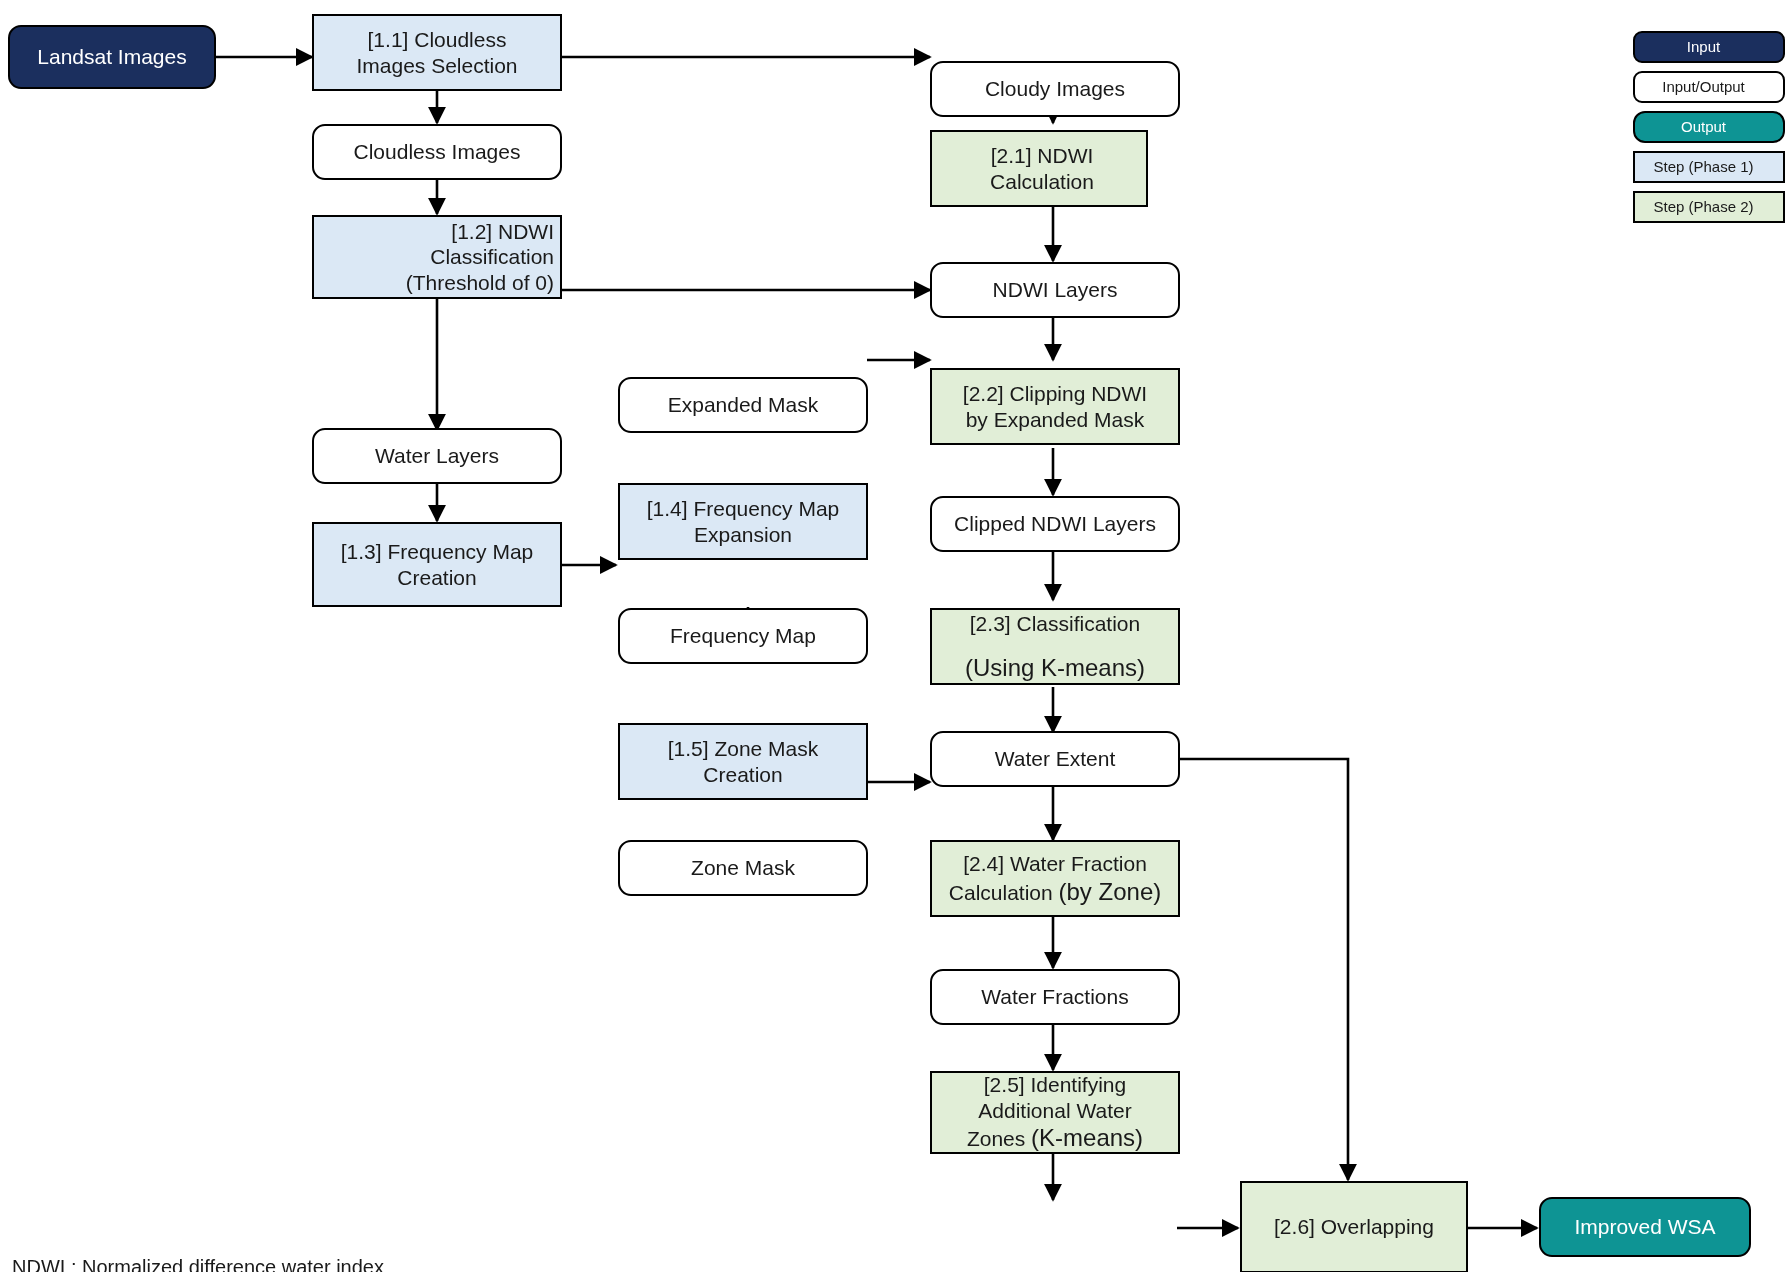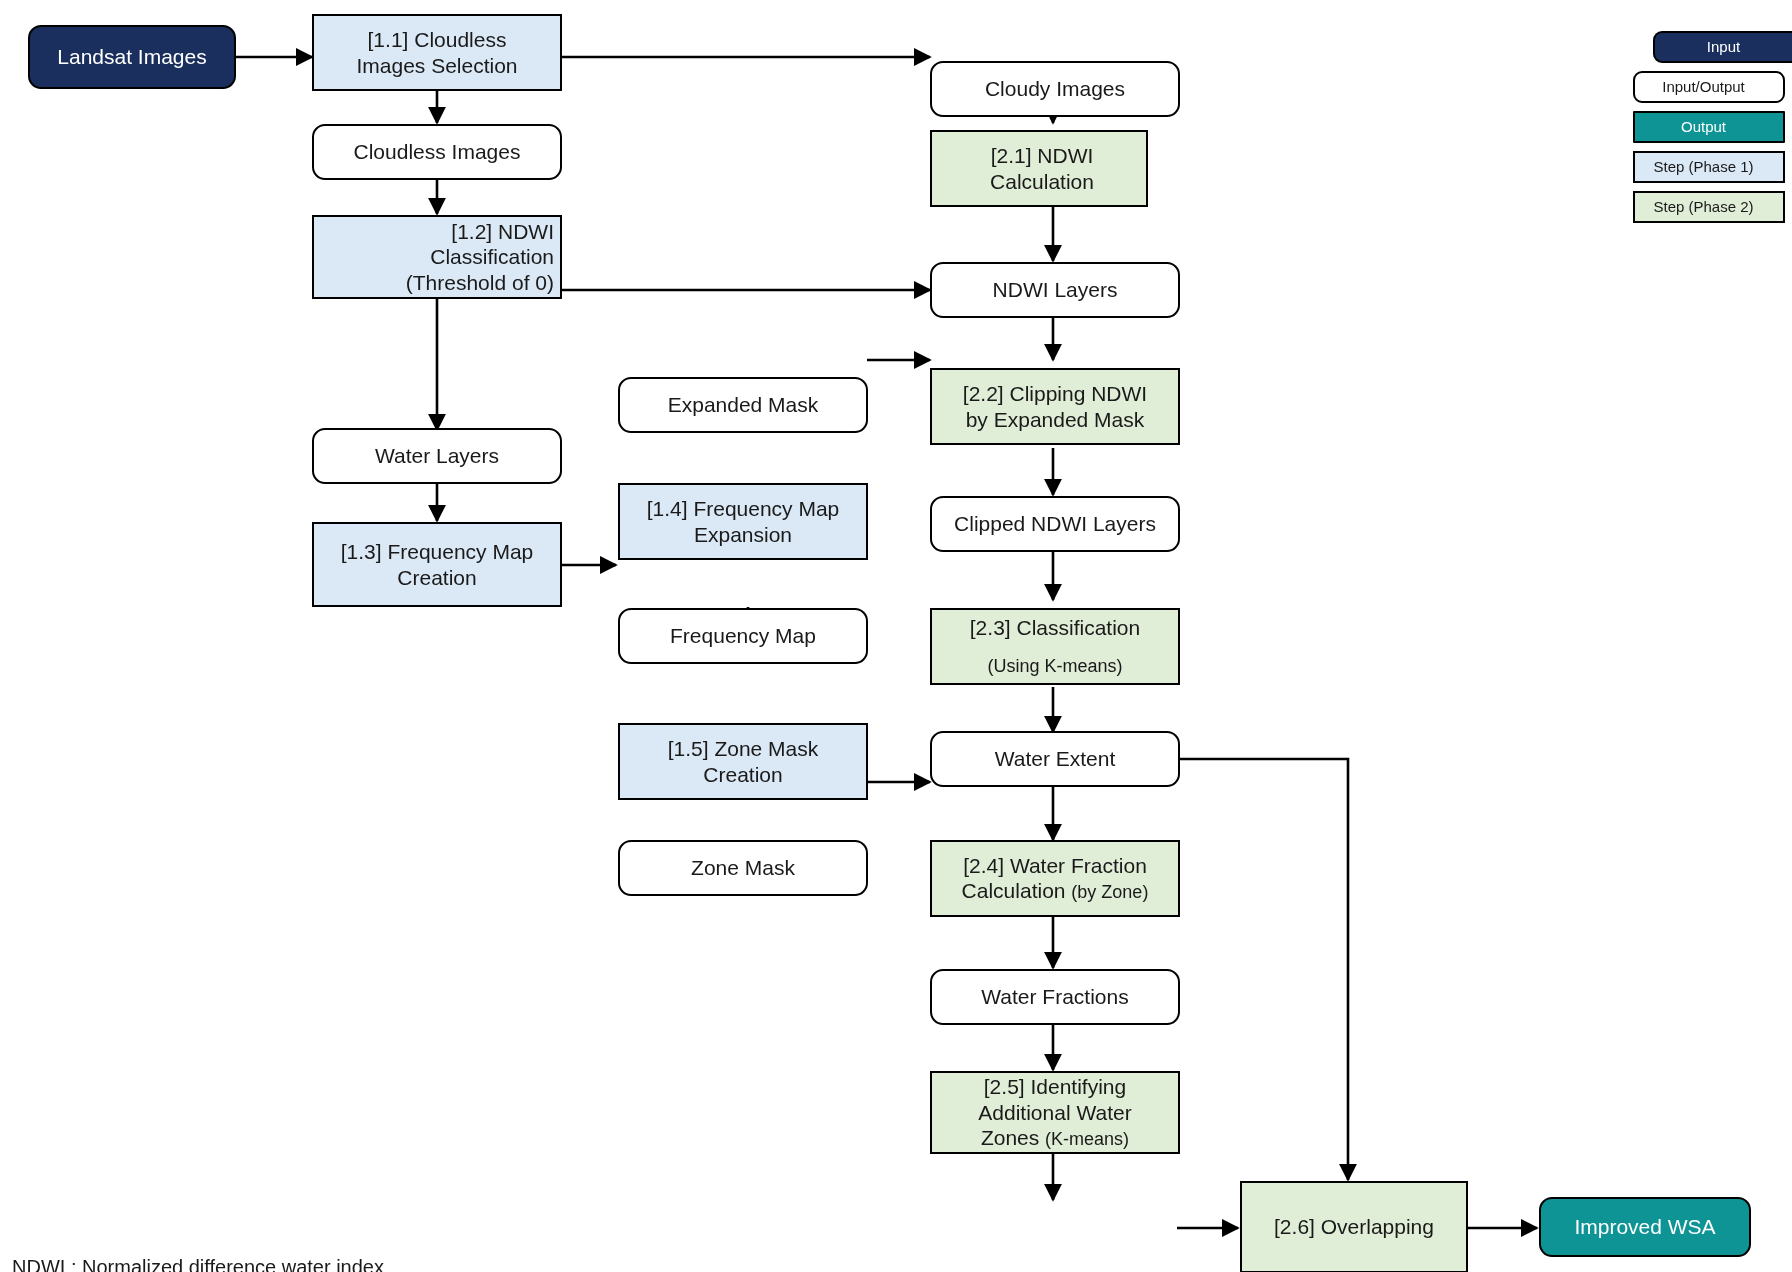--- a/index.html
+++ b/index.html
@@ -35,27 +35,27 @@
     color: #1a1a1a;
     font-size: 21px;
     line-height: 1.22;
     padding: 2px 6px;
     z-index: 2;
   }
   .node .inner { width: 100%; }
   .rounded { border-radius: 13px; }
   .sharp   { border-radius: 0; }
 
-  .t-input   { background: #1b2f5e; color: #ffffff; border-radius: 13px; margin-left: 20px; }
+  .t-input   { background: #1b2f5e; color: #ffffff; border-radius: 13px; }
   .t-io      { background: #ffffff; color: #1a1a1a; }
   .t-output  { background: #0e9494; color: #ffffff; border-radius: 13px; }
   .t-phase1  { background: #dbe8f5; color: #1a1a1a; }
   .t-phase2  { background: #e1eed7; color: #1a1a1a; }
 
-  .sub { font-size: 18px; margin-top: 16px; }
+  .sub { font-size: 24px; margin-top: 16px; }
 
   
   #legend {
     position: absolute;
     left: 1633px;
     top: 31px;
     width: 152px;
     z-index: 3;
   }
   .legend-item {
@@ -64,21 +64,21 @@
     margin-bottom: 8px;
     border: 2.5px solid #000000;
     text-align: center;
     font-size: 15px;
     line-height: 1;
     padding: 6px 13px 7px 2px;
     font-family: "Liberation Sans", sans-serif;
   }
   .legend-item.t-input  { border-radius: 9px; }
   .legend-item.t-io     { border-radius: 9px; }
-  .legend-item.t-output { border-radius: 1px; }
+  .legend-item.t-output { border-radius: 12px; }
   .legend-item.t-phase1 { border-radius: 0; }
   .legend-item.t-phase2 { border-radius: 0; }
 
   
   #footnotes {
     position: absolute;
     left: 12px;
     top: 1196px;
     font-size: 20px;
     line-height: 1.42;

